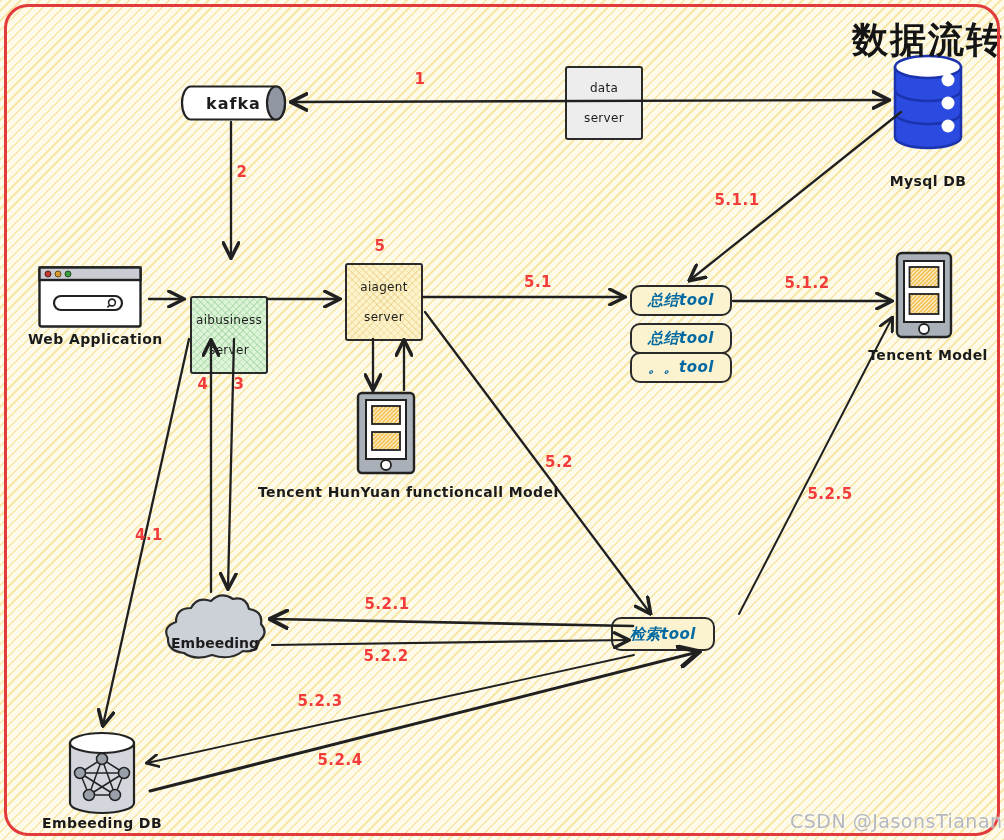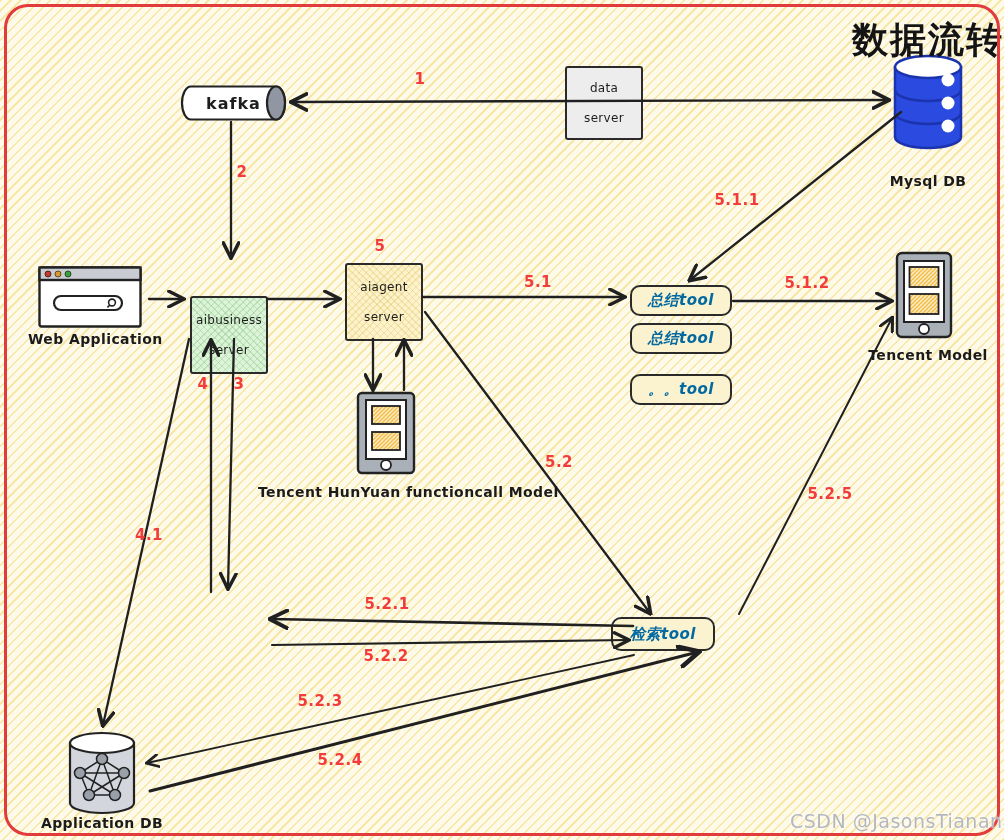--- a/index.html
+++ b/index.html
@@ -93,21 +93,21 @@
     <span>aiagent</span>
     <span>server</span>
   </div>
 
   <div class="tool" style="left:630px;top:285px;width:98px;height:27px">
     <span>总结tool</span>
   </div>
   <div class="tool" style="left:630px;top:323px;width:98px;height:27px">
     <span>总结tool</span>
   </div>
-  <div class="tool" style="left:630px;top:374px;width:98px;height:27px">
+  <div class="tool" style="left:630px;top:352px;width:98px;height:27px">
     <span>。。tool</span>
   </div>
 
   <div class="node" style="left:895px;top:251px;width:58px;height:88px">
     <svg width="58" height="88">
       <rect x="2" y="2" width="54" height="84" rx="5" fill="#aab0b8" stroke="#222222" stroke-width="2.4"></rect>
       <rect x="9" y="10" width="40" height="61" fill="#ffffff" stroke="#222222" stroke-width="2"></rect>
       <rect x="14.5" y="16" width="29" height="20" fill="url(#phonePattern)" stroke="#222222" stroke-width="1.8"></rect>
       <rect x="14.5" y="43" width="29" height="20" fill="url(#phonePattern)" stroke="#222222" stroke-width="1.8"></rect>
       <circle cx="29" cy="78" r="5" fill="#ffffff" stroke="#222222" stroke-width="1.8"></circle>
@@ -119,20 +119,26 @@
     <svg width="60" height="84">
       <rect x="2" y="2" width="56" height="80" rx="4" fill="#aab0b8" stroke="#222222" stroke-width="2.4"></rect>
       <rect x="10" y="9" width="40" height="59" fill="#ffffff" stroke="#222222" stroke-width="2"></rect>
       <rect x="16" y="15" width="28" height="18" fill="url(#phonePattern)" stroke="#222222" stroke-width="1.8"></rect>
       <rect x="16" y="41" width="28" height="18" fill="url(#phonePattern)" stroke="#222222" stroke-width="1.8"></rect>
       <circle cx="30" cy="74" r="5" fill="#ffffff" stroke="#222222" stroke-width="1.8"></circle>
     </svg>
   </div>
   <div class="caption" style="left:258px;top:484px;width:262px">Tencent HunYuan functioncall Model</div>
 
+  <div class="node" style="left:160px;top:588px;width:110px;height:78px">
+    <svg width="110" height="78">
+      <path d="M24 65 Q7 63 8 50 Q2 39 16 34 Q16 20 31 20 Q37 8 51 13 Q61 3 73 11 Q86 8 89 21 Q103 23 101 36 Q109 45 99 53 Q97 65 83 63 Q70 73 52 67 Q35 73 24 65 Z" fill="#ccd1d8" stroke="#2a2a2a" stroke-width="2.2" stroke-linejoin="round"></path>
+    </svg>
+    <div class="in-node-text" style="font-size:14px;padding-top:16px">Embeeding</div>
+  </div>
 
   <div class="tool" style="left:611px;top:617px;width:100px;height:30px">
     <span>检索tool</span>
   </div>
 
   <div class="node" style="left:66px;top:731px;width:72px;height:84px">
     <svg width="72" height="84">
       <path d="M4 12 L4 72 A32 10 0 0 0 68 72 L68 12 Z" fill="#d3d7dd" stroke="#222222" stroke-width="2.2"></path>
       <ellipse cx="36" cy="12" rx="32" ry="10" fill="#ffffff" stroke="#222222" stroke-width="2.2"></ellipse>
       <g stroke="#222222" stroke-width="1.5">
@@ -149,21 +155,21 @@
       </g>
       <g fill="#99a0aa" stroke="#222222" stroke-width="1.5">
         <circle cx="36" cy="28" r="5.5"></circle>
           <circle cx="14" cy="42" r="5.5"></circle>
         <circle cx="58" cy="42" r="5.5"></circle>
           <circle cx="23" cy="64" r="5.5"></circle>
         <circle cx="49" cy="64" r="5.5"></circle>
       </g>
     </svg>
   </div>
-  <div class="caption" style="left:40px;top:815px;width:124px">Application DB</div>
+  <div class="caption" style="left:40px;top:815px;width:124px">Embeeding DB</div>
 
   <svg class="edges" width="1004" height="840" viewBox="0 0 1004 840">
     <g stroke="#202020" fill="none" stroke-linecap="round">
       <path d="M292 102 L888 100" stroke-width="2.4" marker-start="url(#arrow)" marker-end="url(#arrow)"></path>
       <path d="M231 122 L231 257" stroke-width="2.3" marker-end="url(#arrow)"></path>
       <path d="M149 299 L183 299" stroke-width="2.3" marker-end="url(#arrow)"></path>
       <path d="M267 299 L339 299" stroke-width="2.3" marker-end="url(#arrow)"></path>
       <path d="M423 297 L624 297" stroke-width="2.3" marker-end="url(#arrow)"></path>
       <path d="M901 112 L690 280" stroke-width="2.3" marker-end="url(#arrow)"></path>
       <path d="M733 301 L891 301" stroke-width="2.3" marker-end="url(#arrow)"></path>

